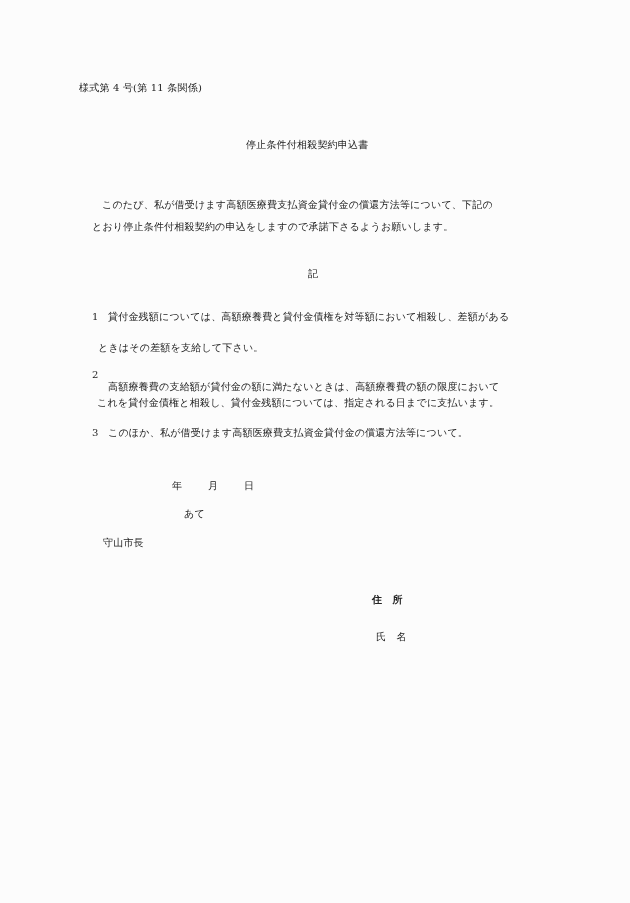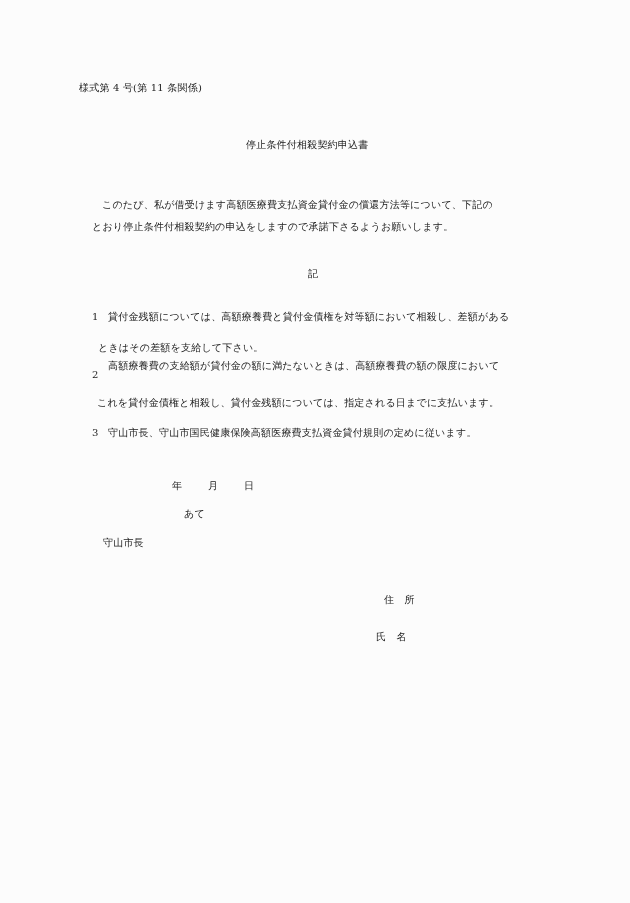--- a/index.html
+++ b/index.html
@@ -38,36 +38,36 @@
   <div class="t" style="left:308px; top:266px;">記</div>
 
   <div>
     <div class="t" style="left:92px; top:309px;">1</div>
     <div class="t" style="left:108px; top:309px;">貸付金残額については、高額療養費と貸付金債権を対等額において相殺し、差額がある</div>
     <div class="t" style="left:98px; top:340px;">ときはその差額を支給して下さい。</div>
   </div>
 
   <div>
     <div class="t" style="left:92px; top:367px;">2</div>
-    <div class="t" style="left:108px; top:358px;">高額療養費の支給額が貸付金の額に満たないときは、高額療養費の額の限度において</div>
+    <div class="t" style="left:108px; top:380px;font-family:Liberation Mono, monospace;">高額療養費の支給額が貸付金の額に満たないときは、高額療養費の額の限度において</div>
     <div class="t" style="left:97px; top:395px;">これを貸付金債権と相殺し、貸付金残額については、指定される日までに支払います。</div>
   </div>
 
   <div>
     <div class="t" style="left:92px; top:425px;">3</div>
-    <div class="t" style="left:108px; top:425px;">守山市長、守山市国民健康保険高額医療費支払資金貸付規則の定めに従います。</div>
+    <div class="t" style="left:108px; top:425px;">このほか、私が借受けます高額医療費支払資金貸付金の償還方法等について。</div>
   </div>
 
   <div>
     <div class="t" style="left:172px; top:478px;">年</div>
     <div class="t" style="left:208px; top:478px;">月</div>
     <div class="t" style="left:244px; top:478px;">日</div>
   </div>
 
   <div>
     <div class="t" style="left:103px; top:535px;">守山市長</div>
     <div class="t" style="left:172px; top:506px;margin-left:12px;">あて</div>
   </div>
 
-  <div class="t" style="left:384px; top:592px;">住　所</div>
+  <div class="t" style="left:372px; top:592px;font-weight:bold;">住　所</div>
   <div class="t" style="left:376px; top:629px;text-align:center;">氏　名</div>
 
 </div>
 
 </body></html>

